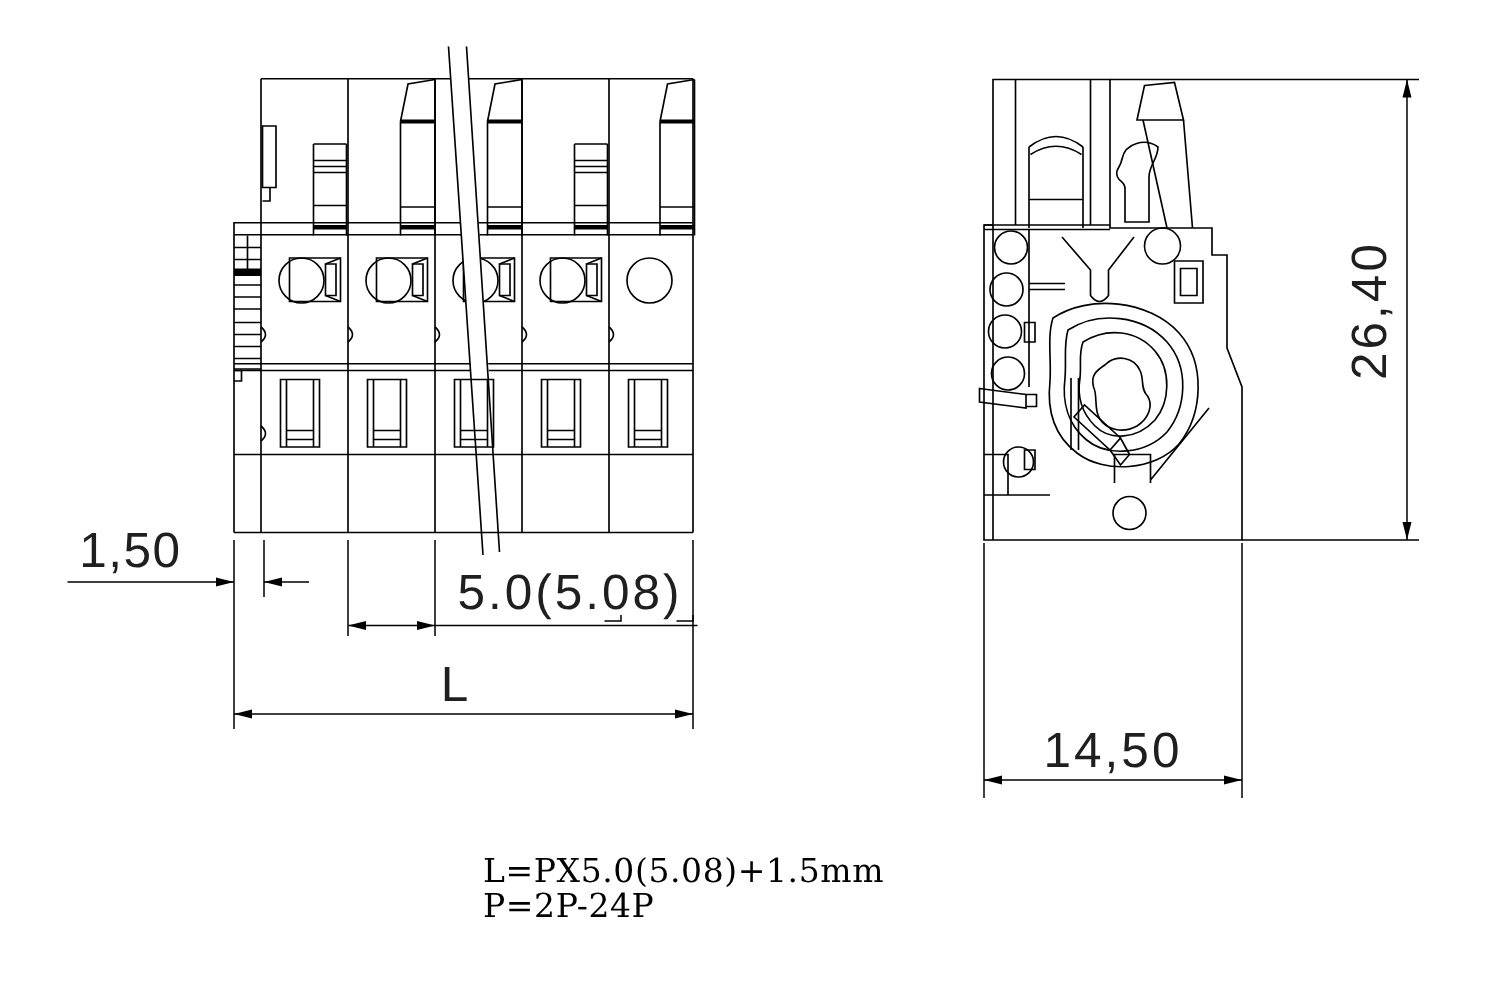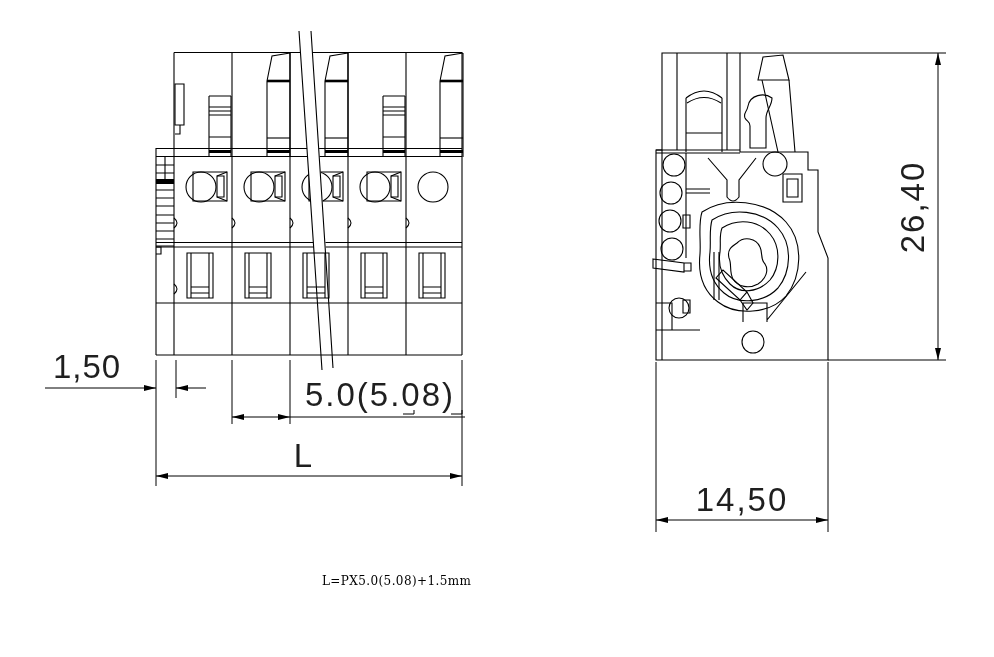--- a/index.html
+++ b/index.html
@@ -3,21 +3,21 @@
 <meta charset="utf-8">
 <style>
   html,body{margin:0;padding:0;background:#ffffff;}
   .canvas{position:relative;width:994px;height:657px;background:#ffffff;overflow:hidden;
           font-family:"Liberation Sans", sans-serif;}
   svg{position:absolute;left:0;top:0;}
   .dim-text{font-family:"Liberation Sans", sans-serif;font-size:33px;font-weight:300;
             fill:#1f1f1f;letter-spacing:2px;}
   .dim-text-small{letter-spacing:1px;}
   .notes{position:absolute;left:322px;top:570px;color:#000;
-         font-family:"DejaVu Serif", serif;font-size:12px;line-height:23px;letter-spacing:.4px;}
+         font-family:"DejaVu Serif", serif;font-size:22px;line-height:23px;letter-spacing:.4px;}
 </style>
 </head>
 <body>
 
 <div class="canvas">
 <svg width="994" height="657" viewBox="0 0 994 657">
   <defs>
 
     <g id="short-btn">
       <path d="M 0,0 H 22 M 0,0 V 61 M 22,0 V 61"></path>
@@ -171,14 +171,15 @@
       <path d="M 656,520 L 668,517 L 668,523 Z"></path>
       <path d="M 828,520 L 816,517 L 816,523 Z"></path>
     </g>
   </g>
   <text class="dim-text" transform="translate(924,207) rotate(-90)" text-anchor="middle">26,40</text>
   <text class="dim-text" x="742" y="511" text-anchor="middle">14,50</text>
 </svg>
 
 <div class="notes">
   <div>L=PX5.0(5.08)+1.5mm</div>
+  <div>P=2P-24P</div>
 </div>
 </div>
 
 </body></html>

